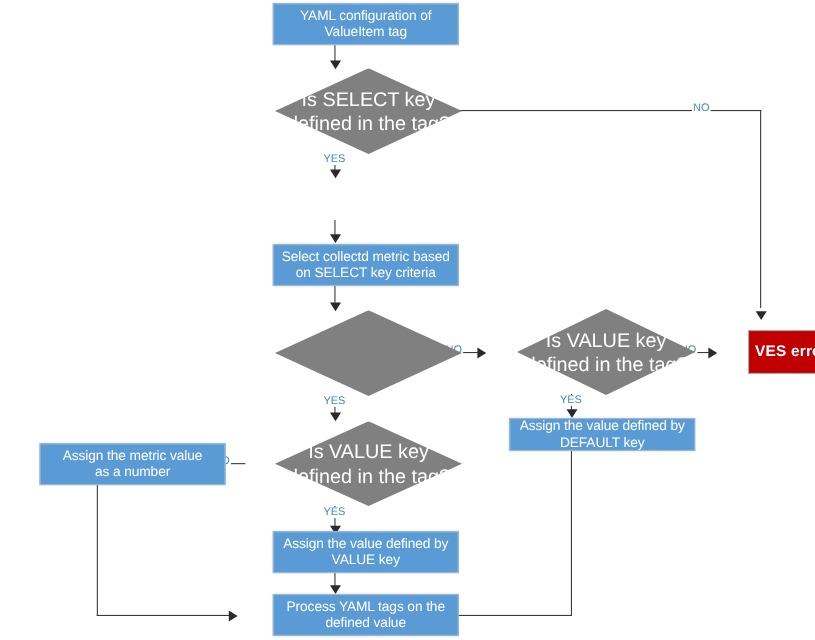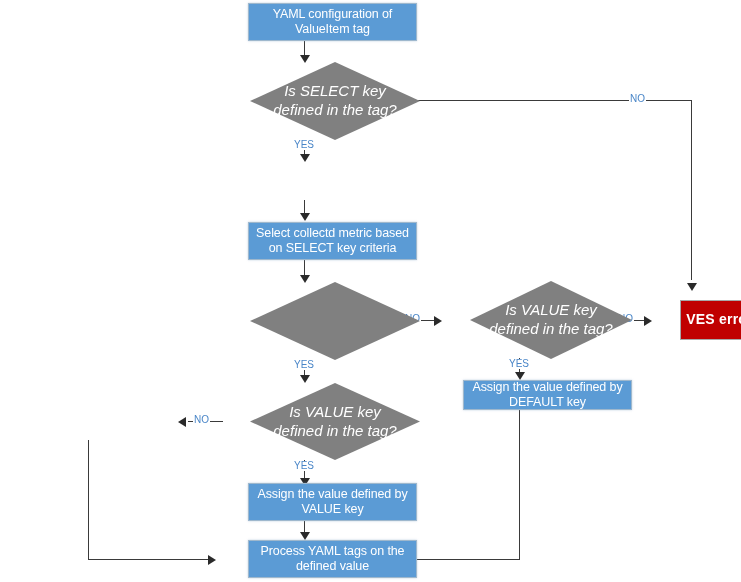--- a/index.html
+++ b/index.html
@@ -39,22 +39,21 @@
   .terminator {
     background: #c00000;
     border: 1px solid #a8a8a8;
     font-size: 14px;
     font-weight: bold;
     letter-spacing: 0.2px;
   }
   .decision {
     background: transparent;
     border: none;
-    font-size: 15px;
-    font-style: italic;
+    font-size: 18px;
   }
   .decision .dia-shape {
     position: absolute;
     left: 0; top: 0;
     width: 100%; height: 100%;
     background: #808080;
     clip-path: polygon(50% 0%, 100% 50%, 50% 100%, 0% 50%);
     filter: drop-shadow(0 0 1.5px rgba(150,180,210,0.85));
   }
   .decision .dia-text {
@@ -197,20 +196,24 @@
     <span>Assign the value defined by
 DEFAULT key</span>
   </div>
 
   <div class="node decision" style="left:222px; top:383px; width:170px; height:77px;">
     <span class="dia-shape"></span>
     <span class="dia-text">Is VALUE key
 defined in the tag?</span>
   </div>
 
+  <div class="node proc" style="left:8px; top:403px; width:169px; height:38px;">
+    <span>Assign the metric value
+as a number</span>
+  </div>
 
   <div class="node proc" style="left:220px; top:483px; width:169px; height:38px;">
     <span>Assign the value defined by
 VALUE key</span>
   </div>
 
   <div class="node proc" style="left:220px; top:540px; width:169px; height:38px;">
     <span>Process YAML tags on the
 defined value</span>
   </div>

